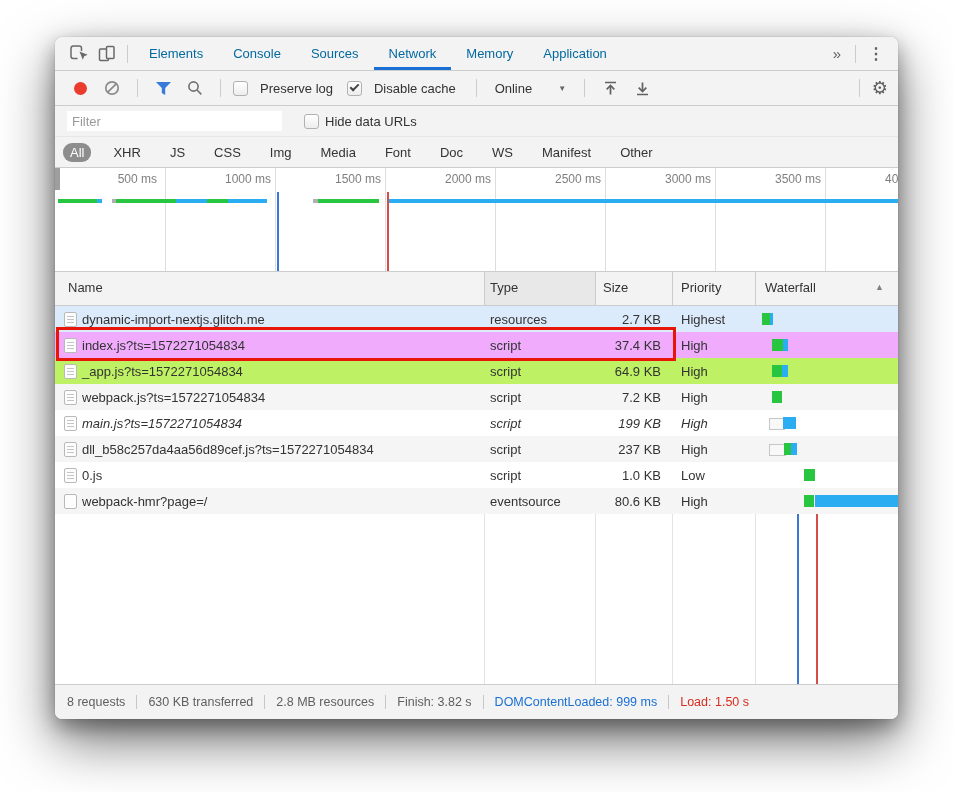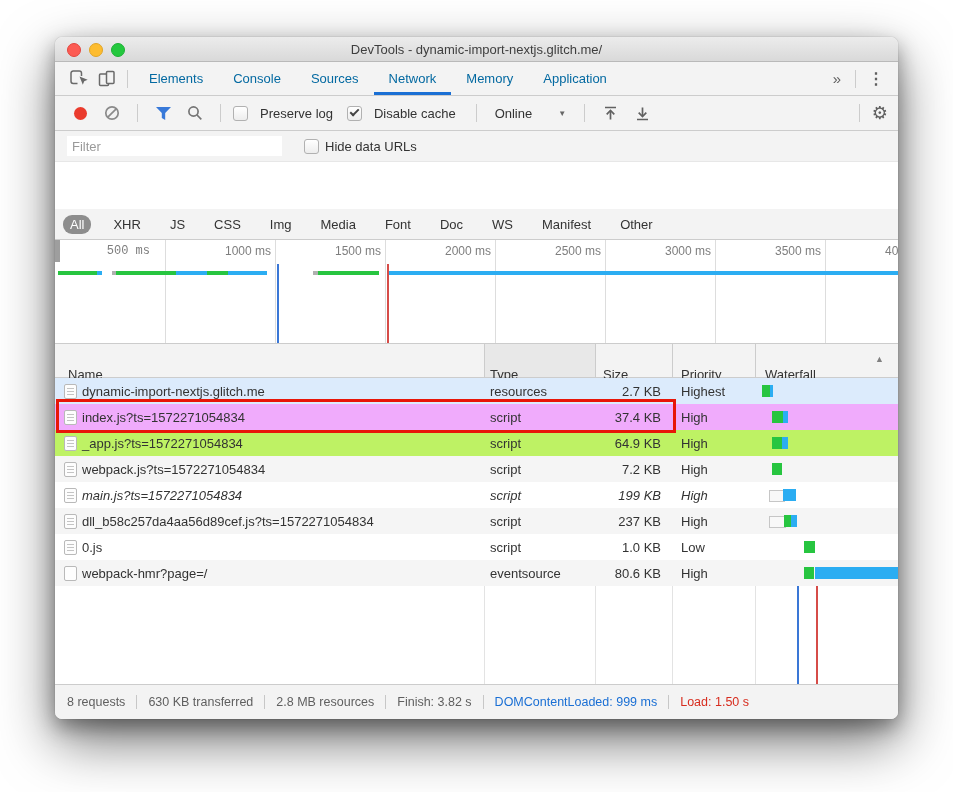--- a/index.html
+++ b/index.html
@@ -31,31 +31,31 @@
   .record-dot{width:13px;height:13px;border-radius:50%;background:#ea3b2d;}
   .cb{width:13px;height:13px;border:1px solid #b1b1b1;border-radius:3px;background:linear-gradient(#fff,#ededed);flex:0 0 13px;}
   .cb.checked::after{content:"";display:block;width:7px;height:3px;border-left:2px solid #454545;border-bottom:2px solid #454545;transform:rotate(-45deg);margin:2px 0 0 2px;}
   .cblabel{font-size:13px;color:#333;margin:0 8px 0 6px;}
   .select{display:flex;align-items:center;font-size:13px;color:#333;gap:26px;padding:0 6px;}
   .select .caret{font-size:8px;color:#666;}
   .filterrow{height:30px;flex:0 0 30px;background:#f3f3f3;display:flex;align-items:center;padding:0 12px;border-bottom:1px solid #e7e7e7;}
   .filterinput{width:205px;height:20px;border:none;background:#fff;font-size:13px;color:#333;padding:0 5px;outline:none;font-family:"Liberation Sans",sans-serif;}
   .filterinput::placeholder{color:#9a9a9a;}
   .hideurls{display:flex;align-items:center;margin-left:22px;}
-  .typesrow{height:30px;flex:0 0 30px;background:#f3f3f3;border-bottom:1px solid #ccc;display:flex;align-items:center;padding:0 8px;gap:15px;font-size:13px;color:#333;margin-top:47px;}
+  .typesrow{height:30px;flex:0 0 30px;background:#f3f3f3;border-bottom:1px solid #ccc;display:flex;align-items:center;padding:0 8px;gap:15px;font-size:13px;color:#333;}
   .pill{padding:2px 7px;border-radius:9px;}
   .pill.active{background:#8d8d8d;color:#fff;}
   .overview{height:103px;flex:0 0 103px;background:#fff;border-bottom:1px solid #ccc;position:relative;overflow:hidden;}
   .gridline{position:absolute;top:0;bottom:0;width:1px;background:#ddd;}
   .tick{position:absolute;top:4px;font-size:12px;color:#7e7e7e;text-align:right;width:70px;}
   .notch{position:absolute;left:0;top:0;width:5px;height:22px;background:#9e9e9e;}
   .ovbar{position:absolute;height:4px;top:31px;}
   .vline{position:absolute;width:2px;top:24px;bottom:0;}
   .theader{height:33px;flex:0 0 33px;background:#f3f3f3;border-bottom:1px solid #ccc;position:relative;font-size:13px;color:#333;}
-  .theader .hlabel{position:absolute;top:8px;margin-top:15px;}
+  .theader .hlabel{position:absolute;top:8px;}
   .theader .coldiv{position:absolute;top:0;bottom:0;width:1px;background:#ccc;}
   .typeshade{position:absolute;left:429px;width:111px;top:0;bottom:0;background:#e8e8e8;}
   .sortarrow{position:absolute;left:820px;top:10px;font-size:9px;color:#808080;}
   .rowsarea{flex:1;background:#fff;position:relative;overflow:hidden;}
   .rowsarea .coldiv{position:absolute;top:0;bottom:0;width:1px;background:#e3e3e3;z-index:1;}
   .rowsarea .vline{top:0;z-index:1;}
   .nrow{position:absolute;left:0;width:843px;height:26px;font-size:13px;color:#333;z-index:2;}
   .nrow .cell{position:absolute;top:6px;white-space:nowrap;}
   .nrow .name{left:27px;}
   .nrow .type{left:435px;}
@@ -71,28 +71,20 @@
   .sdiv{width:1px;height:14px;background:#c7c7c7;margin:0 11px;}
   .stat.c-blue{color:#1a6fd4;}
   .stat.c-red{color:#d72c1e;}
   svg{display:block;}
 </style>
 </head>
 <body>
 
 <div class="window">
 
-  <div class="titlebar">
-    <div class="lights">
-      <div class="light red"></div>
-      <div class="light yellow"></div>
-      <div class="light green"></div>
-    </div>
-    <div class="title">DevTools - dynamic-import-nextjs.glitch.me/</div>
-  </div>
 
   <div class="tabbar">
     <div class="tbtn">
       <svg width="19" height="17" viewBox="0 0 19 17">
         <path d="M11.5 6V3.2A2.2 2.2 0 0 0 9.3 1H3.2A2.2 2.2 0 0 0 1 3.2v8.1a2.2 2.2 0 0 0 2.2 2.2h4.3" fill="none" stroke="#6a6a6a" stroke-width="1.5"></path>
         <path d="M9.5 6.5l8.2 3.3-3.5 1.4-1.4 3.5z" fill="#6a6a6a"></path>
       </svg>
     </div>
     <div class="tbtn">
       <svg width="18" height="17" viewBox="0 0 18 17">
@@ -185,21 +177,21 @@
       <span class="pill">Font</span>
       <span class="pill">Doc</span>
       <span class="pill">WS</span>
       <span class="pill">Manifest</span>
       <span class="pill">Other</span>
     </div>
 
   <div class="overview" id="overview">
     <div class="notch"></div>
   <div class="gridline" style="left: 110px;"></div>
-      <div class="tick" style="left: 25px; font-family: Liberation Mono, monospace;">500 ms</div>
+      <div class="tick" style="left: 32px;">500 ms</div>
       <div class="gridline" style="left: 220px;"></div>
       <div class="tick" style="left: 146px;">1000 ms</div>
       <div class="gridline" style="left: 330px;"></div>
       <div class="tick" style="left: 256px;">1500 ms</div>
       <div class="gridline" style="left: 440px;"></div>
       <div class="tick" style="left: 366px;">2000 ms</div>
       <div class="gridline" style="left: 550px;"></div>
       <div class="tick" style="left: 476px;">2500 ms</div>
       <div class="gridline" style="left: 660px;"></div>
       <div class="tick" style="left: 586px;">3000 ms</div>

